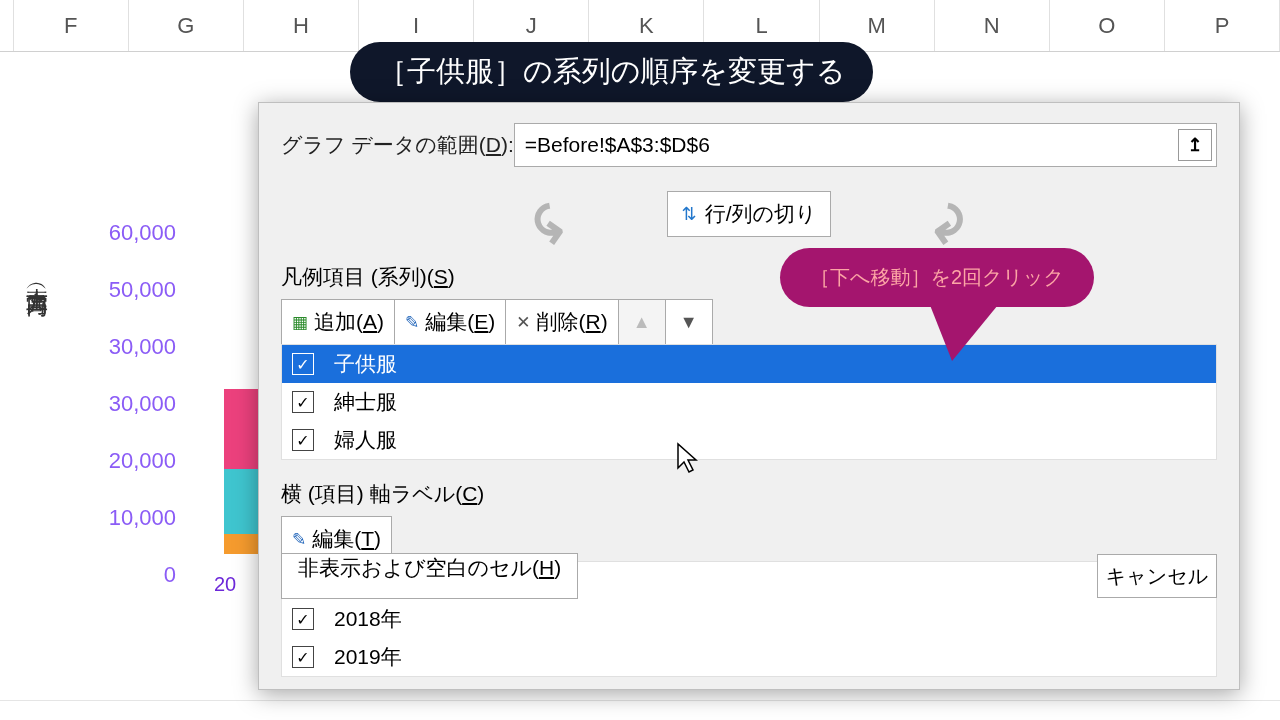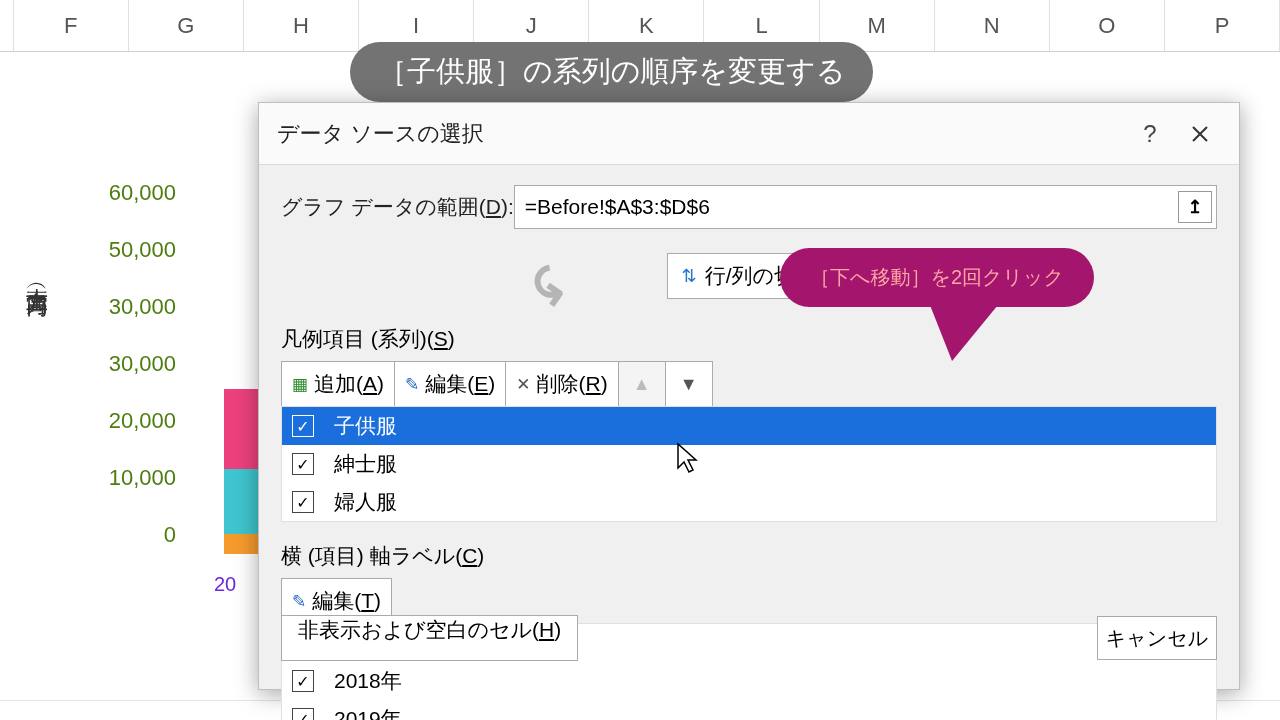--- a/index.html
+++ b/index.html
@@ -73,23 +73,24 @@
     position: absolute;
     left: 190px;
     bottom: -6px;
     font-size: 20px;
     color: #6d28d9;
   }
   .ytick {
     position: absolute;
     right: 88px;
     font-size: 22px;
-    color: #4d7c0f;
+    color: #8b5cf6;
     text-align: right;
     width: 90px;
+    margin-top: 40px;
   }
 
   
   .dialog {
     position: absolute;
     left: 258px;
     top: 102px;
     width: 982px;
     height: 588px;
     background: #f0f0f0;
@@ -206,21 +207,21 @@
     display: flex; align-items: center; justify-content: center;
   }
   .ok-btn {
     border: 2px solid #1a6fdc;
     margin-right: 14px;
   }
   
   .callout1 {
     position: absolute;
     left: 350px; top: 42px;
-    background: #737373;
+    background: #0f172a;
     color: #fff;
     font-size: 29px;
     padding: 10px 28px;
     border-radius: 36px;
     font-weight: 500;
   }
   .callout2 {
     position: absolute;
     left: 780px; top: 248px;
     background: #a4156e;
@@ -286,29 +287,20 @@
     <div class="ytick" style="top: 248px;">20,000</div>
     <div class="ytick" style="top: 191px;">30,000</div>
     <div class="ytick" style="top: 134px;">30,000</div>
     <div class="ytick" style="top: 77px;">50,000</div>
     <div class="ytick" style="top: 20px;">60,000</div>
   </div>
 
 <div class="callout1">［子供服］の系列の順序を変更する</div>
 
 <div class="dialog">
-  <div class="titlebar">
-    <div class="title">データ ソースの選択</div>
-    <div class="btn">?</div>
-    <div class="btn close">
-      <svg width="18" height="18" viewBox="0 0 18 18">
-          <path d="M2 2 L16 16 M16 2 L2 16" stroke="#333" stroke-width="2"></path>
-        </svg>
-    </div>
-  </div>
   <div class="dlg-body">
     <div class="range-row">
       <span class="range-label">
         <span>グラフ データの範囲(</span><u>D</u><span>):</span>
       </span>
       <div class="range-input">
         <input value="=Before!$A$3:$D$6" style="">
         <div class="picker">
           <span style="font-weight:bold">↥</span>
         </div>

